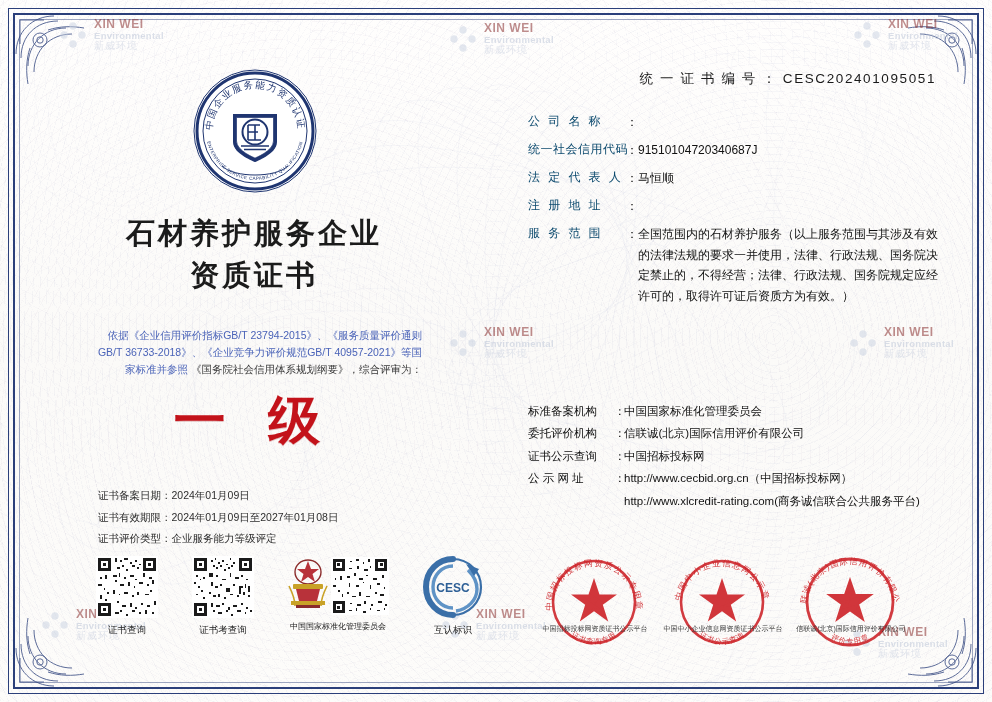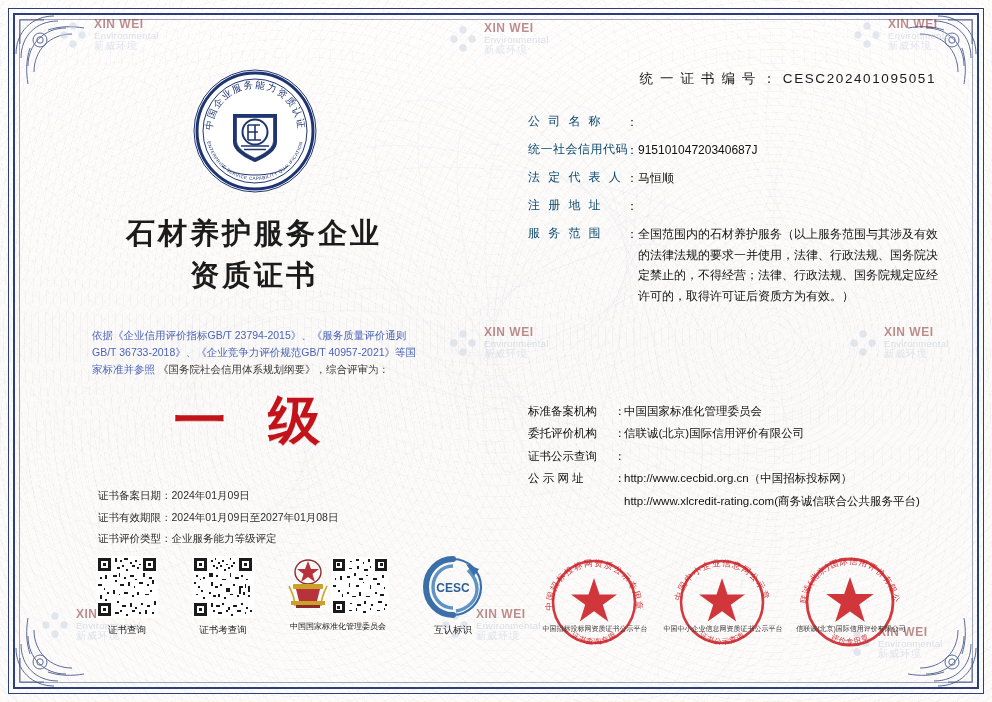--- a/index.html
+++ b/index.html
@@ -60,33 +60,33 @@
   .wm {
     position:absolute;
     display:flex; align-items:center; gap:6px;
     opacity:0.5;
     pointer-events:none;
     transform: rotate(0deg);
   }
   .wm .wm-logo { width:30px; height:30px; flex:none; }
   .wm .wm-txt { line-height:1.08; }
   .wm .wm-en1 { font-size:12px; font-weight:bold; color:#7f1d1d; letter-spacing:0.5px; }
-  .wm .wm-en2 { font-size:9.5px; font-weight:normal; color:#b9c3d6; letter-spacing:0.3px;text-align:right; }
+  .wm .wm-en2 { font-size:9.5px; font-weight:bold; color:#b9c3d6; letter-spacing:0.3px;text-align:right; }
   .wm .wm-cn  { font-size:10px; color:#c3cbdc; letter-spacing:1px; }
   .seal-badge { position:absolute; left:192px; top:68px; width:126px; height:126px; }
 
   .big-title {
     position:absolute; left:34px; top:212px; width:440px;
     text-align:center;
     color:#1b1b1b;
     font-size:29px; font-weight:bold; letter-spacing:3px; line-height:1.45;
   }
   .basis {
     position:absolute; left:92px; top:327px; width:330px;
-    font-size:10.5px; color:#3a3a3a; line-height:1.62; text-align:left;
+    font-size:10.5px; color:#3a3a3a; line-height:1.62; text-align:right;
   }
   .basis .link { color:#4a63b8; }
   .grade {
     position:absolute; left:34px; top:386px; width:440px;
     text-align:center;
     color:#c3121a;
     font-size:52px; font-weight:bold; letter-spacing:14px;
     text-shadow: 0 1px 0 rgba(160,20,25,0.25);
   }
   .dates {
@@ -470,20 +470,21 @@
       <span class="v">中国国家标准化管理委员会</span>
     </div>
     <div class="row">
       <span class="k">委托评价机构</span>
       <span class="c">：</span>
       <span class="v">信联诚(北京)国际信用评价有限公司</span>
     </div>
     <div class="row">
       <span class="k">证书公示查询</span>
       <span class="c">：</span>
+      <span class="v">中国招标投标网</span>
     </div>
     <div class="row">
       <span class="k">公 示 网 址</span>
       <span class="c">：</span>
       <span class="v">http://www.cecbid.org.cn（中国招标投标网）</span>
     </div>
     <div class="urls">
       <div>http://www.xlcredit-rating.com(商务诚信联合公共服务平台)</div>
     </div>
   </div>

